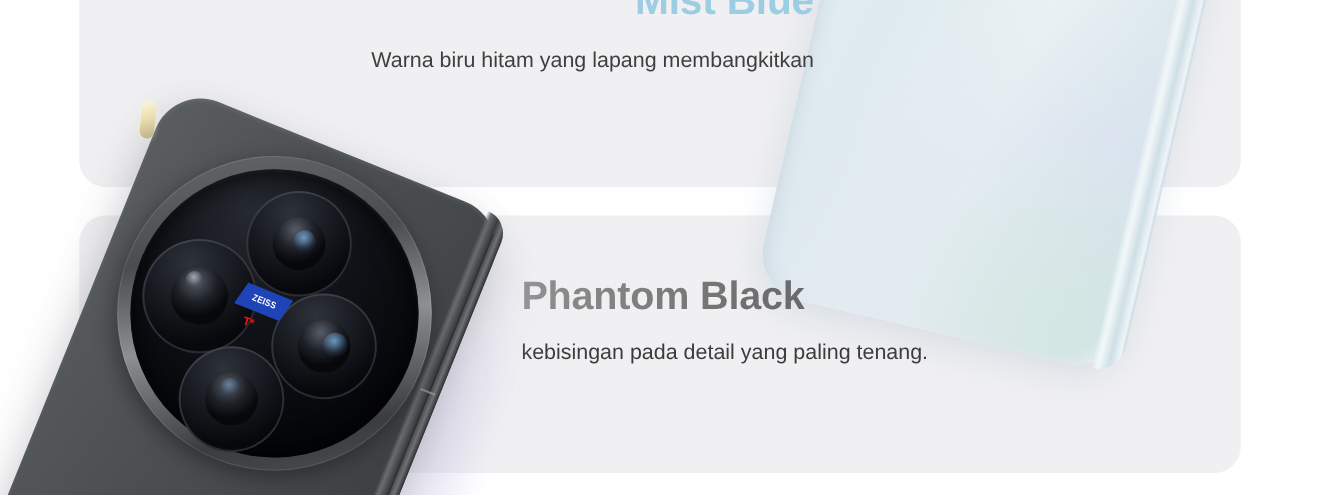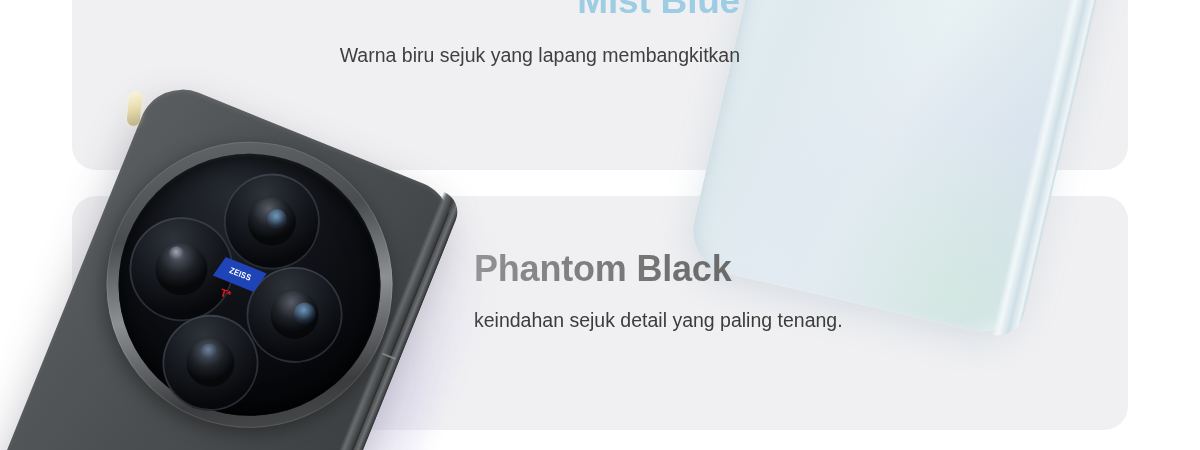--- a/index.html
+++ b/index.html
@@ -185,21 +185,21 @@
   <div class="card" id="card-mist"></div>
 
   <div class="phone" id="phone-mist">
     <div class="body"></div>
     <div class="rail"></div>
 
   </div>
 
   <div class="copy" id="copy-mist">
     <div class="title">Mist Blue</div>
-    <div class="desc">Warna biru sejuk yang lapang membangkitkan</div>
+    <div class="desc">Warna biru hitam yang lapang membangkitkan</div>
   </div>
 
   <div class="card" id="card-black"></div>
 
   <div class="phone" id="phone-black">
     <div class="glow"></div>
     <div class="body"></div>
     <div class="rail"></div>
     <div class="rail-line"></div>
     <div class="rail-seam"></div>
@@ -223,16 +223,16 @@
       <div class="lens-glint" style="left:34px;top:30px;width:18px;height:18px;background:radial-gradient(circle at 40% 36%, rgba(120,160,200,.55) 0%, rgba(50,70,110,.2) 55%, rgba(0,0,0,0) 80%);"></div>
     </div>
     <div class="zeiss-badge">
       <span>ZEISS</span>
     </div>
     <div class="zeiss-red">T*</div>
   </div>
 
   <div class="copy" id="copy-black">
     <div class="title">Phantom Black</div>
-    <div class="desc">keindahan sejuk detail yang paling tenang.</div>
+    <div class="desc">kebisingan pada detail yang paling tenang.</div>
   </div>
 
 </div>
 
 </body></html>

